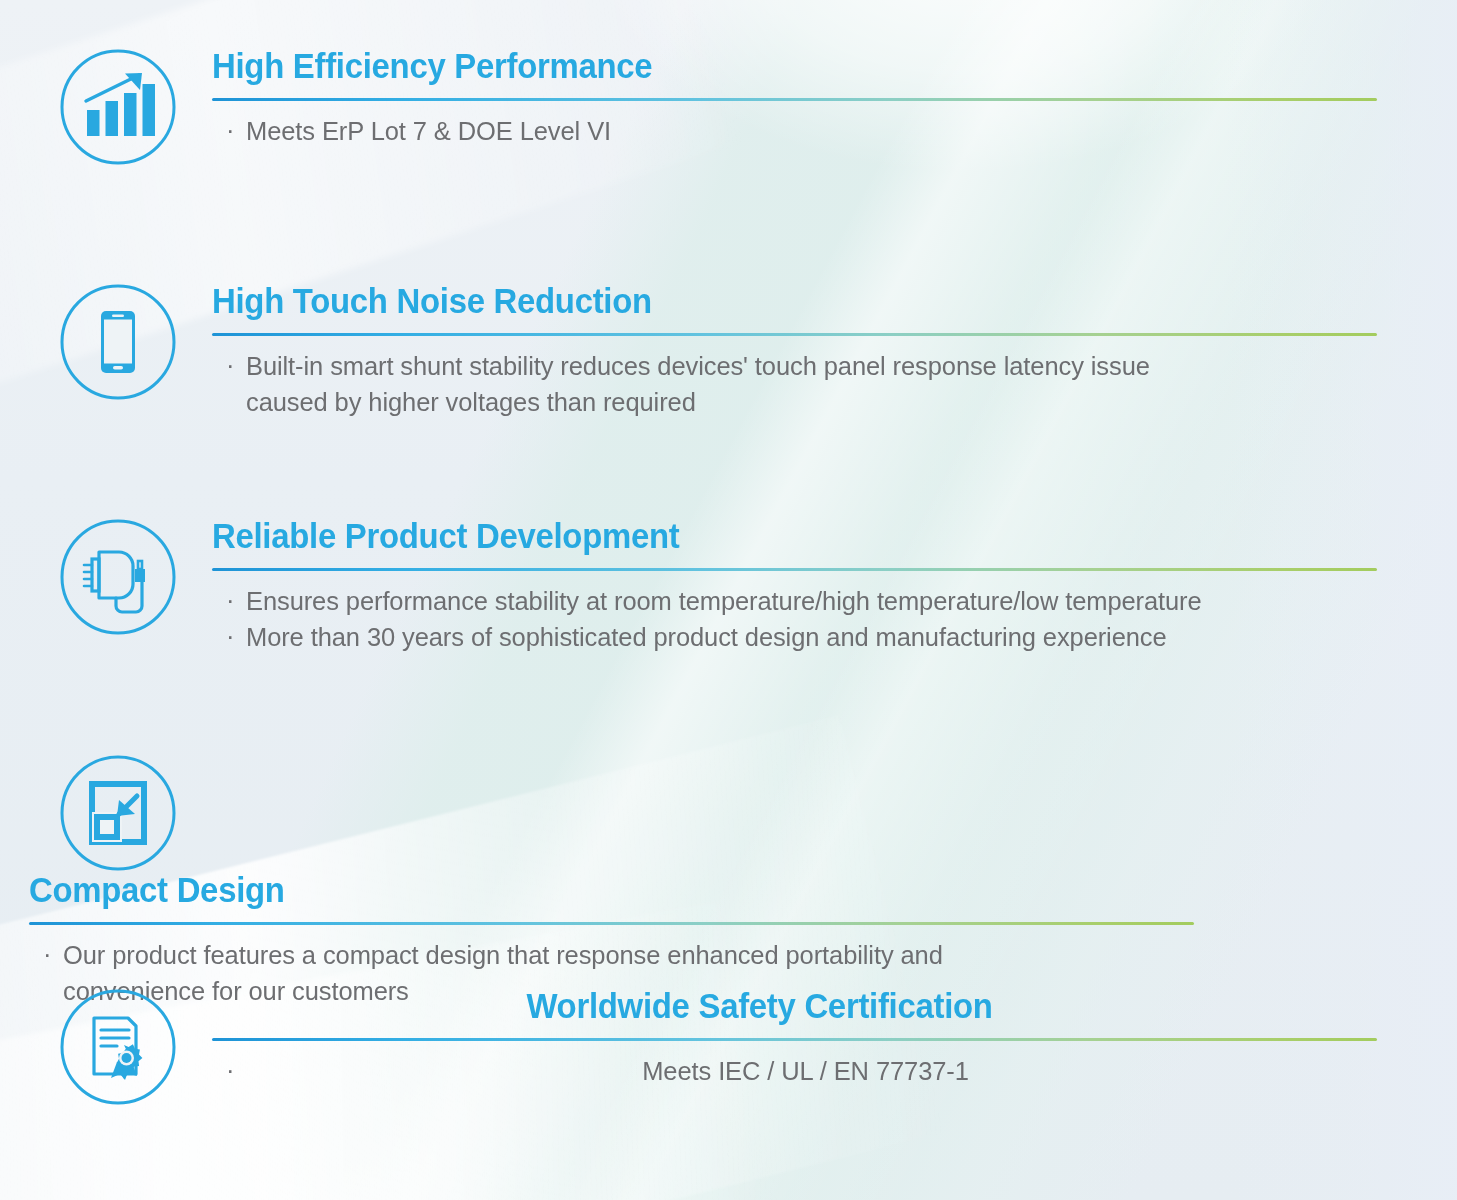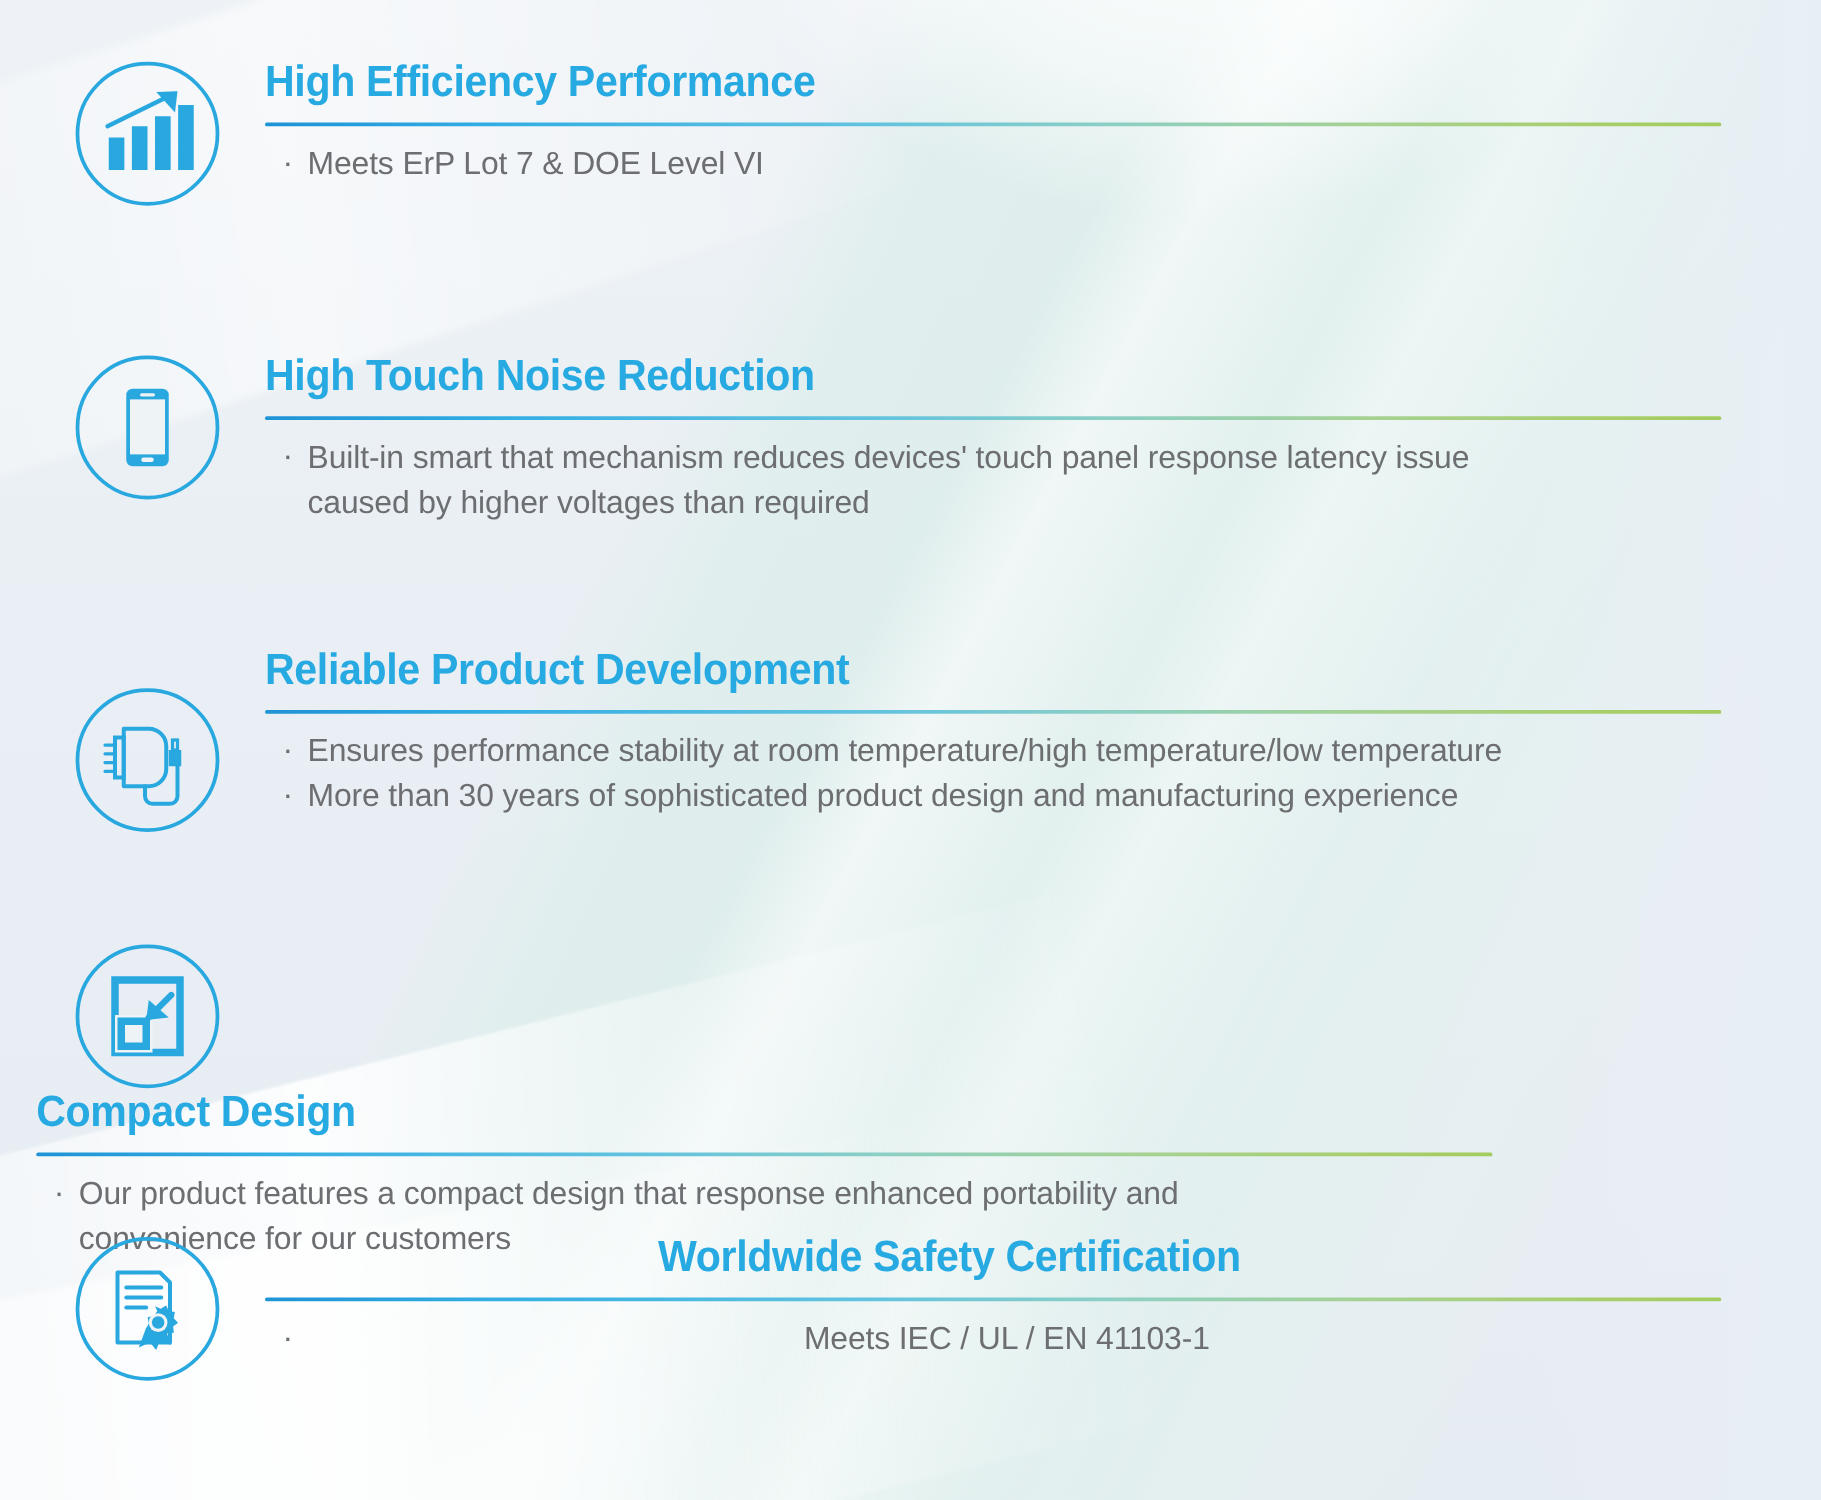--- a/index.html
+++ b/index.html
@@ -187,21 +187,21 @@
     position: absolute;
     left: 2px;
     top: -1px;
     color: #6d6e71;
     font-size: 25.5px;
   }
 
   
   #feature-0 { top: 48px; }
   #feature-1 { top: 283px; }
-  #feature-2 { top: 518px; align-items: flex-end; }
+  #feature-2 { top: 518px; }
   #feature-3 { top: 754px; flex-direction: column; }
   #feature-4 { top: 988px; text-align: center; }
 </style>
 </head>
 <body>
 
 <div class="page">
 
   <div class="bg-layer bg-teal-band"></div>
   <div class="bg-layer bg-white-sweep-top"></div>
@@ -242,21 +242,21 @@
           <rect x="42" y="28" width="34" height="62" rx="5" ry="5" fill="#29a8e0"></rect>
           <rect x="45" y="36.5" width="28" height="44" fill="#eef3f6"></rect>
           <rect x="53" y="31.5" width="12" height="2.6" rx="1.3" fill="#eef3f6"></rect>
           <rect x="54" y="83" width="10" height="3.6" rx="1.8" fill="#eef3f6"></rect>
         </svg>
       </div>
       <div class="feature-body">
         <h2 class="feature-title">High Touch Noise Reduction</h2>
         <div class="divider"></div>
         <ul class="bullet-list">
-          <li>Built-in smart that mechanism reduces devices' touch panel response latency issue
+          <li>Built-in smart shunt stability reduces devices' touch panel response latency issue
 caused by higher voltages than required</li>
         </ul>
       </div>
     </section>
 
     <section class="feature" id="feature-2">
       <div class="icon-wrap">
         <svg class="icon-circle" viewBox="0 0 118 118">
           <ellipse cx="59" cy="59" rx="56" ry="56" fill="none" stroke="#29a8e0" stroke-width="3"></ellipse>
           <path d="M40 34 h20 a14 14 0 0 1 14 14 v18 a14 14 0 0 1 -14 14 h-20 z" fill="none" stroke="#29a8e0" stroke-width="3.2" stroke-linejoin="round"></path>
@@ -309,19 +309,19 @@
           <path d="M65 57
                    l4.6 1.9 l4.3 -2.6 l2.1 4.5 l4.9 0.8 l-0.9 4.9 l3.4 3.6 l-3.9 3.1 l0.6 4.9 l-5 0.5 l-2.6 4.2 l-4.4 -2.3 l-4.6 1.9 l-1.6 -4.7 l-4.2 -2.6 l2.3 -4.4 l-0.9 -4.9 l4.9 -1 l2.8 -4.1 z" fill="#29a8e0"></path>
           <circle cx="67.5" cy="70" r="7.5" fill="#eef3f6"></circle>
           <circle cx="67.5" cy="70" r="5" fill="#29a8e0"></circle>
         </svg>
       </div>
       <div class="feature-body">
         <h2 class="feature-title">Worldwide Safety Certification</h2>
         <div class="divider"></div>
         <ul class="bullet-list">
-          <li>Meets IEC / UL / EN 41103-1</li>
+          <li>Meets IEC / UL / EN 77737-1</li>
         </ul>
       </div>
     </section>
 
   </div>
 </div>
 
 </body></html>

